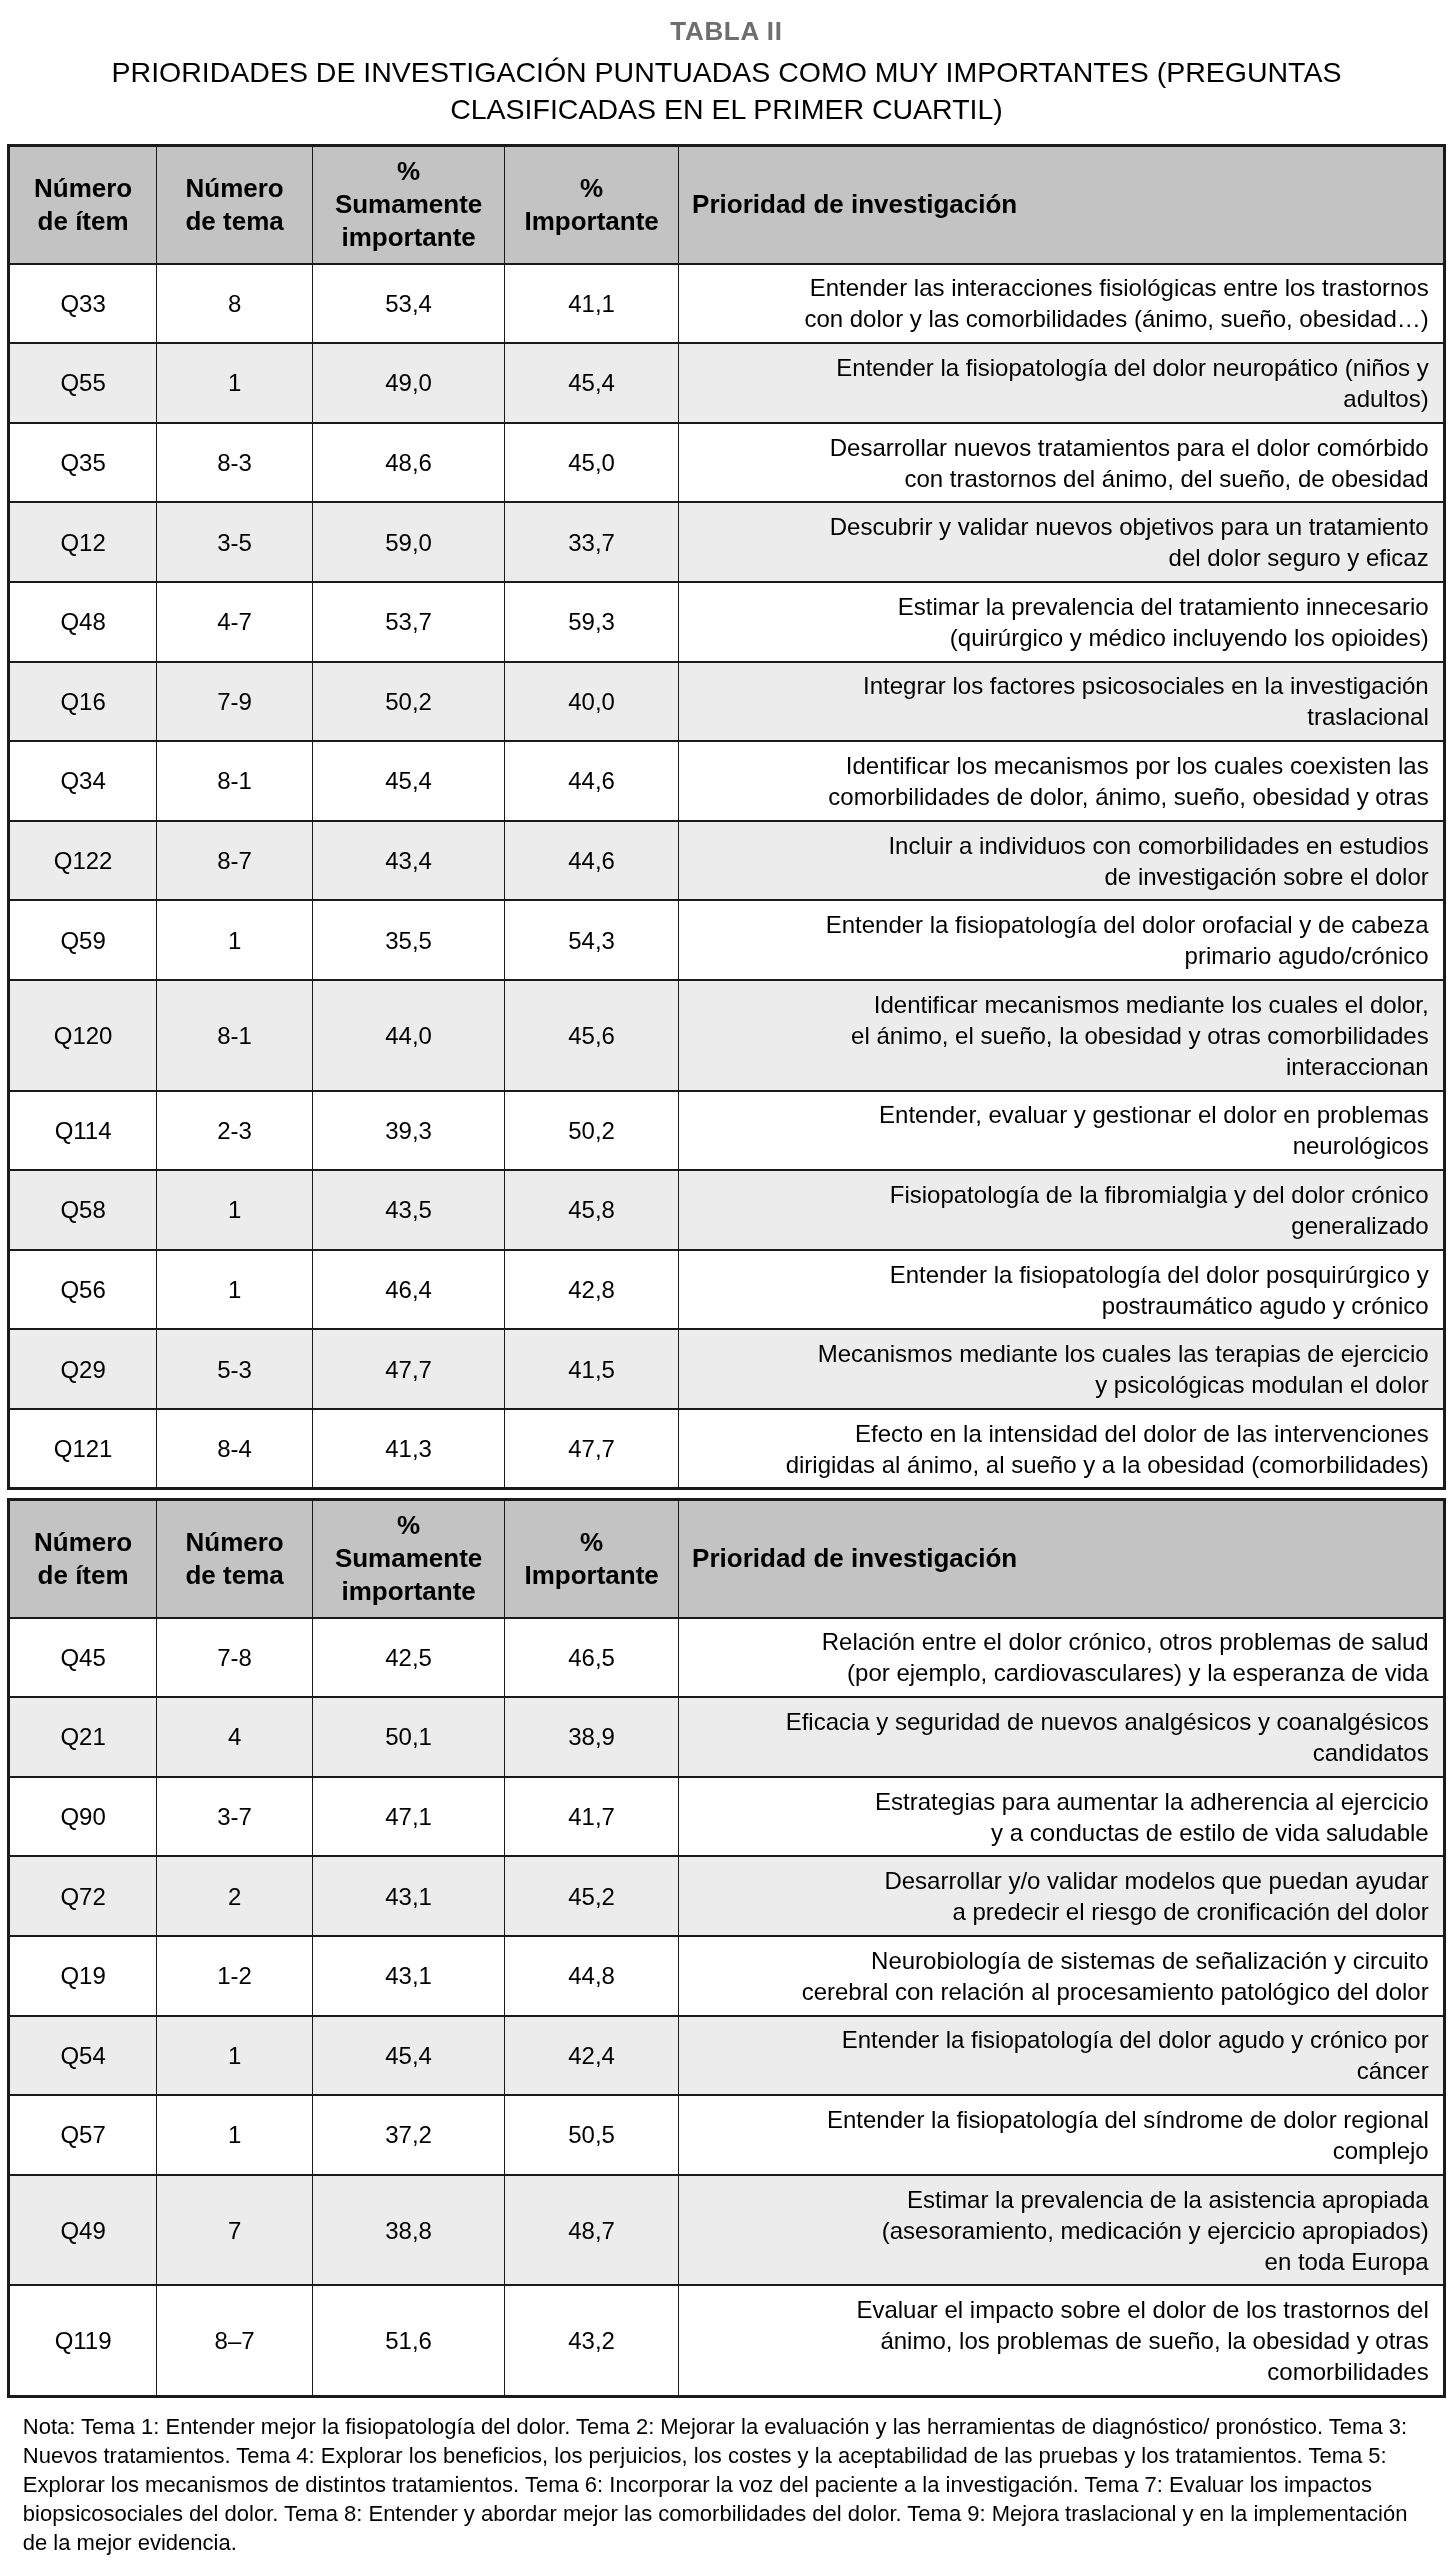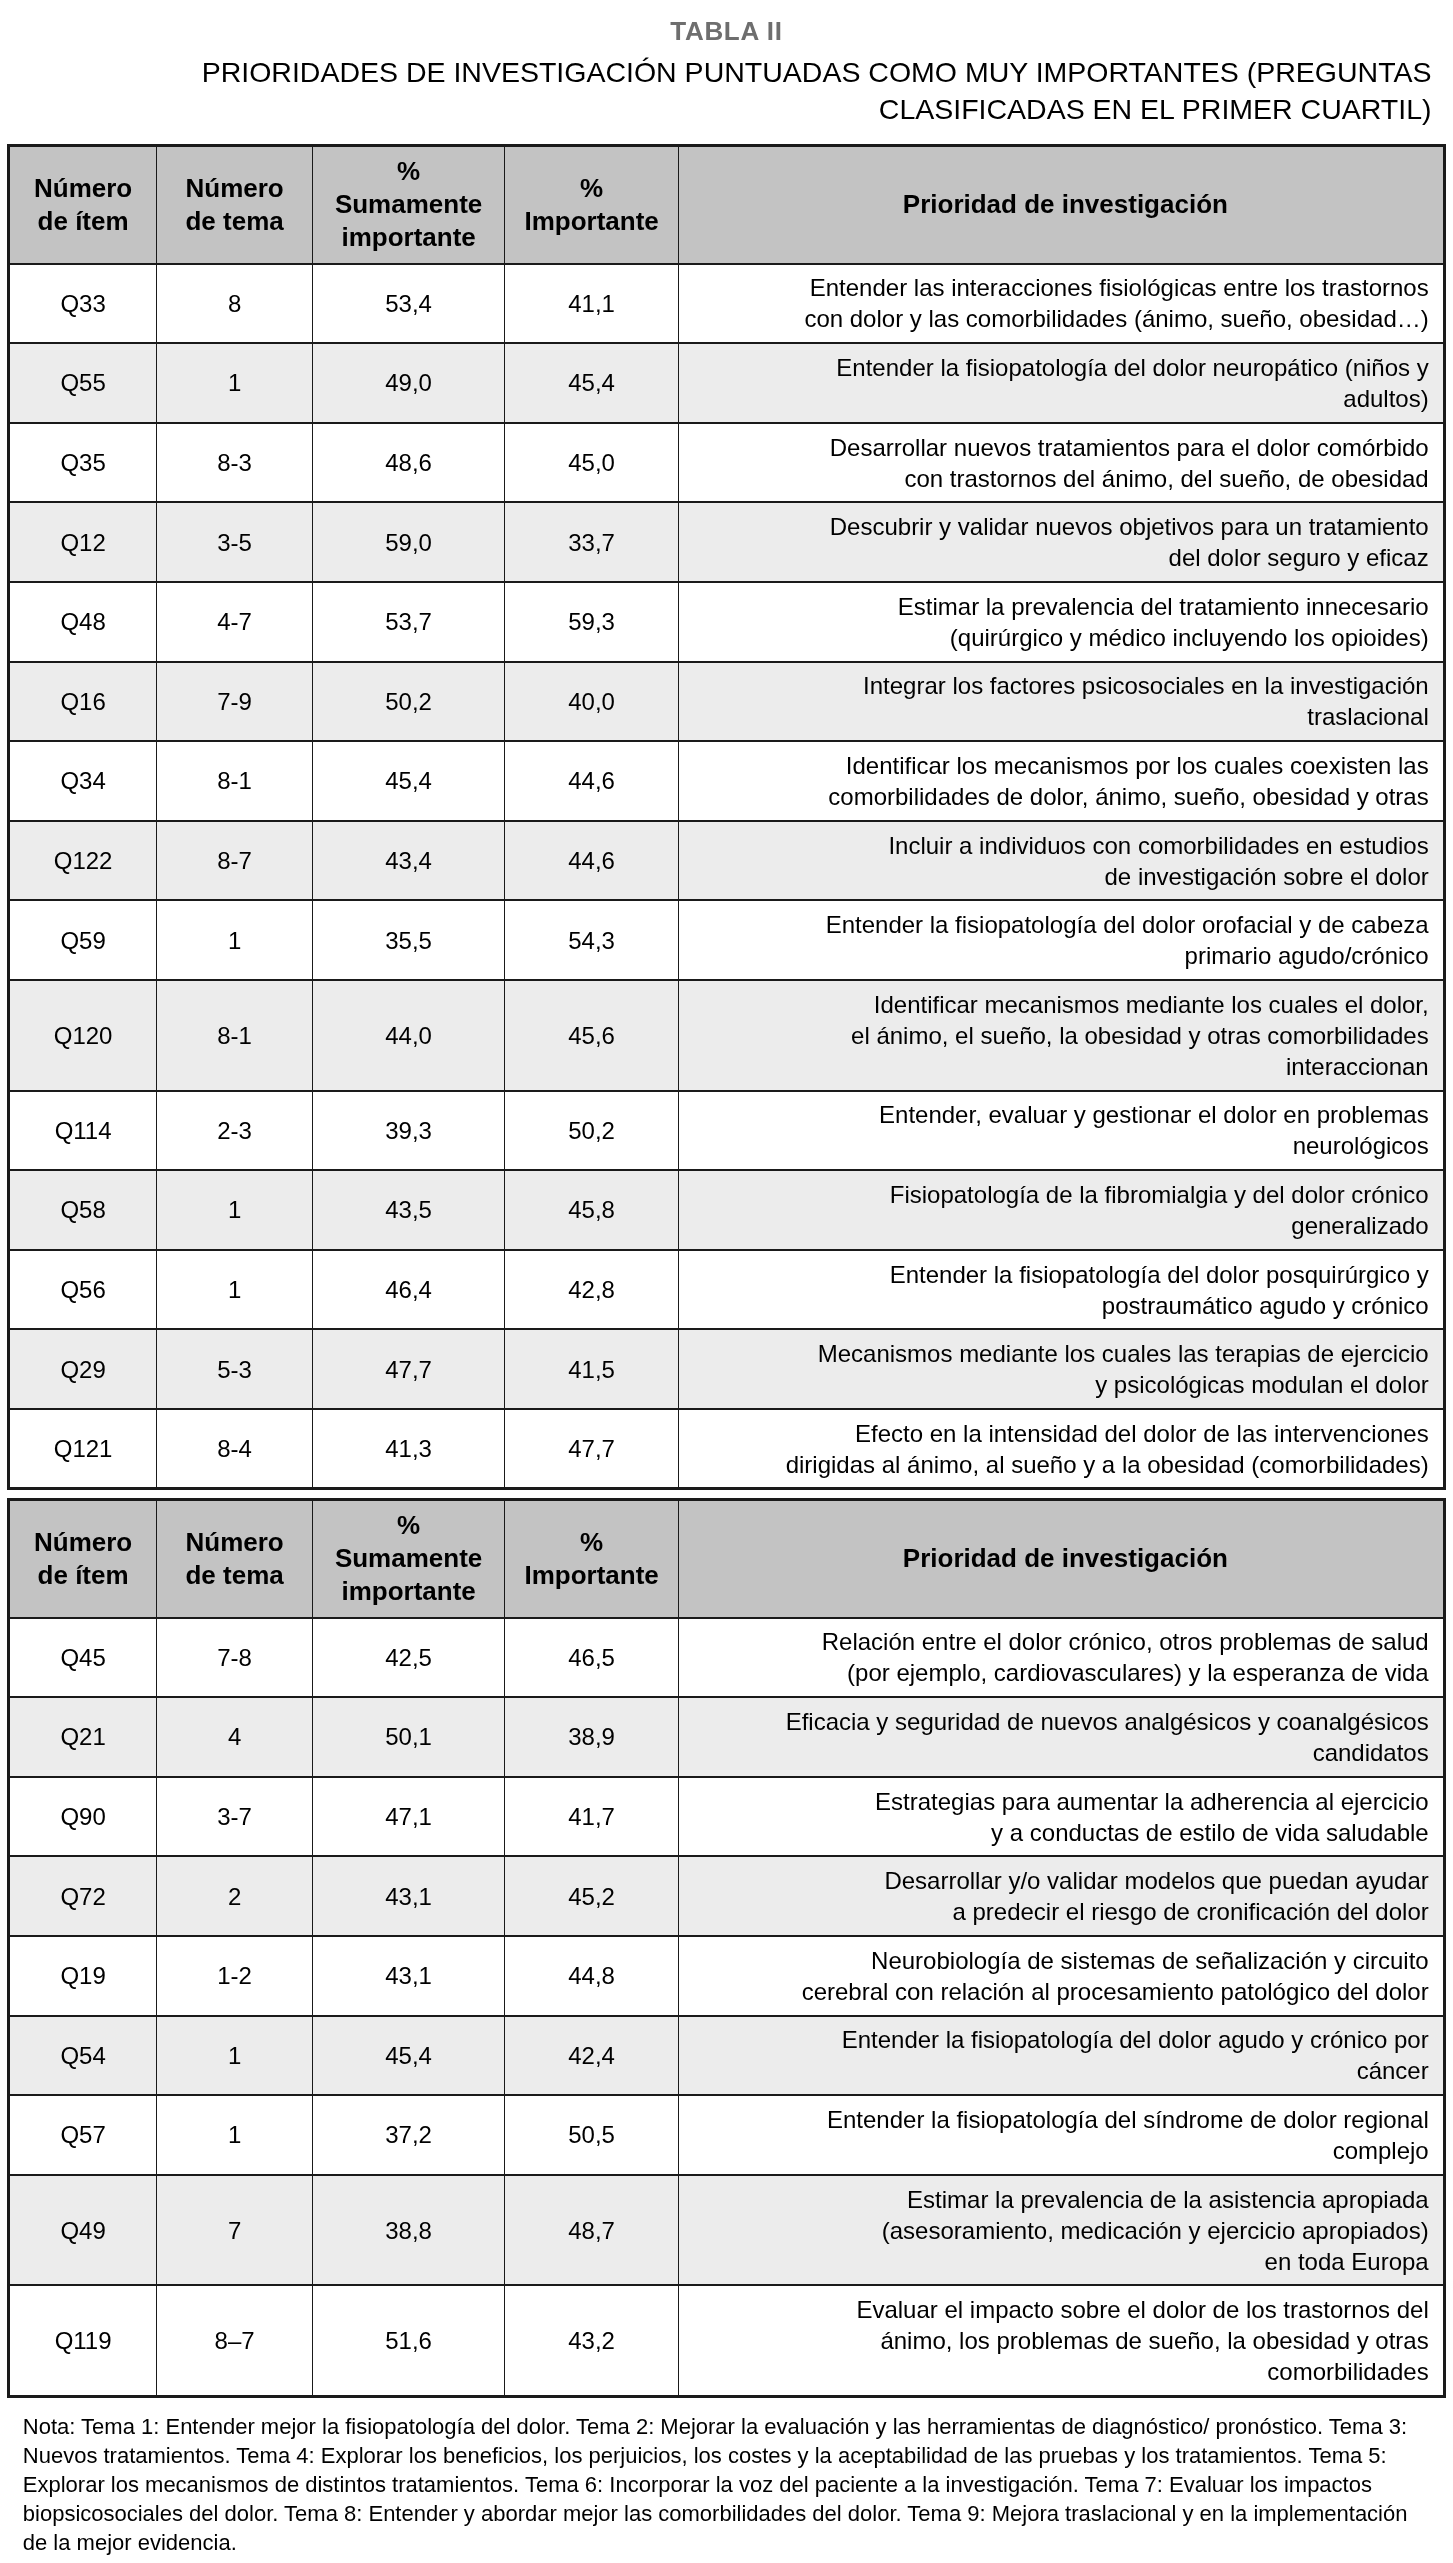--- a/index.html
+++ b/index.html
@@ -18,21 +18,21 @@
   .page{padding:13px 7.1px 0 7.1px;}
   .title{
     text-align:center;
     font-size:26px;
     font-weight:bold;
     color:var(--title-gray);
     letter-spacing:0.7px;
     margin-top:2.8px;
   }
   .subtitle{
-    text-align:right;
+    text-align:center;
     font-size:28.5px;
     line-height:37px;
     font-weight:normal;
     color:#000;
     max-width:1410px;
     margin:7.1px auto 15.7px auto;
   }
   table{
     width:100%;
     border-collapse:collapse;
@@ -54,21 +54,21 @@
   }
   th{
     background:var(--header-bg);
     font-size:26px;
     line-height:33px;
     font-weight:bold;
     text-align:center;
     white-space:pre-line;
     padding:8.5px 4.3px;
   }
-  th.c4{text-align:center;padding-left:13px;}
+  th.c4{text-align:left;padding-left:13px;}
   td{
     font-size:24px;
     line-height:31px;
     text-align:center;
     padding:7.8px 5.7px;
   }
   td.c4{
     text-align:right;
     white-space:pre-line;
     padding:7.8px 14.2px 7.8px 11.4px;

